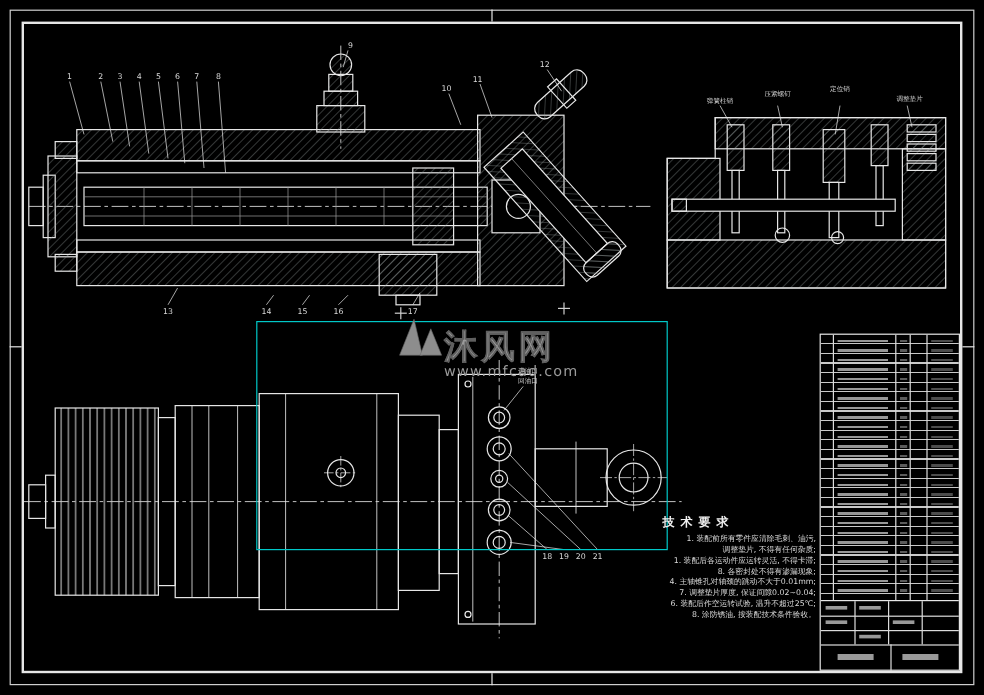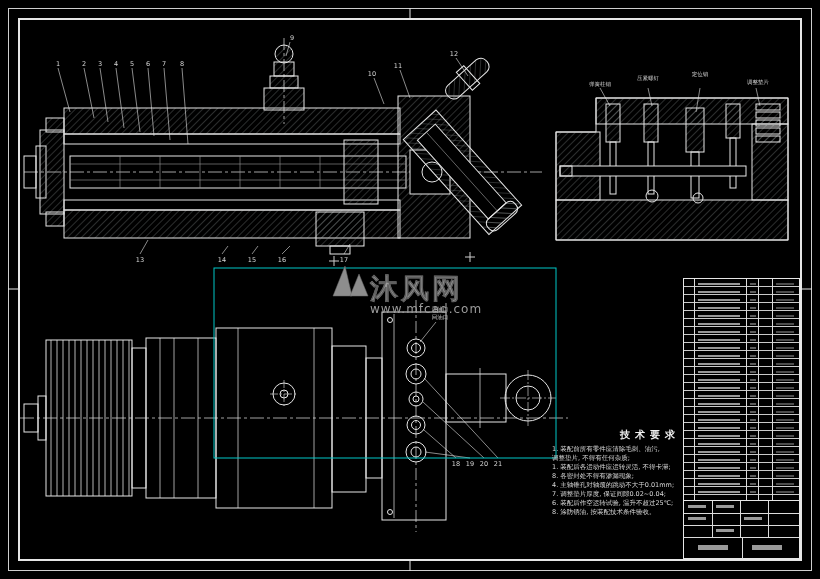--- a/index.html
+++ b/index.html
@@ -3,22 +3,22 @@
 <meta charset="utf-8">
 <style>
   html,body{margin:0;padding:0;background:#000;}
   .page{position:relative;width:820px;height:579px;background:#000;overflow:hidden;
         font-family:"DejaVu Sans",sans-serif;color:#e6e6e6;}
   .frame-outer{position:absolute;inset:8px;border:1px solid #cfcfcf;pointer-events:none;}
   .frame-inner{position:absolute;inset:18px;border:2px solid #e6e6e6;pointer-events:none;}
   svg{position:absolute;left:0;top:0;}
   
   .tech{position:absolute;left:552px;top:428px;width:128px;}
-  .tech .t-title{font-size:10px;font-weight:bold;letter-spacing:5px;text-align:right;color:#f0f0f0;margin-bottom:3px;}
-  .tech .t-line{font-size:6.5px;line-height:9px;color:#d8d8d8;white-space:nowrap;overflow:hidden;}
+  .tech .t-title{font-size:10px;font-weight:bold;letter-spacing:5px;text-align:left;color:#f0f0f0;margin-bottom:3px;}
+  .tech .t-line{font-size:6.5px;line-height:9px;color:#d8d8d8;white-space:nowrap;overflow:hidden;text-align:right;}
   
   .bom{position:absolute;left:683px;top:278px;width:117px;height:281px;border:1px solid #e6e6e6;box-sizing:border-box;}
   .bom-rows{position:absolute;left:0;top:0;right:0;height:221px;
     background:repeating-linear-gradient(180deg,transparent 0 7px,#c9c9c9 7px,#c9c9c9 8px);}
   .bom .vline{position:absolute;top:0;bottom:0;width:1px;background:#dcdcdc;}
   .bom-rows .dashcol{position:absolute;top:1px;bottom:1px;
     background:repeating-linear-gradient(180deg,transparent 0 3px,rgba(190,190,190,.8) 3px 5px,transparent 5px 8px);}
   .bom-title{position:absolute;left:0;right:0;top:221px;height:58px;border-top:1px solid #e6e6e6;}
   .bom-title .hline{position:absolute;left:0;right:0;height:1px;background:#dcdcdc;}
   .bom-title .vline2{position:absolute;width:1px;background:#dcdcdc;}

